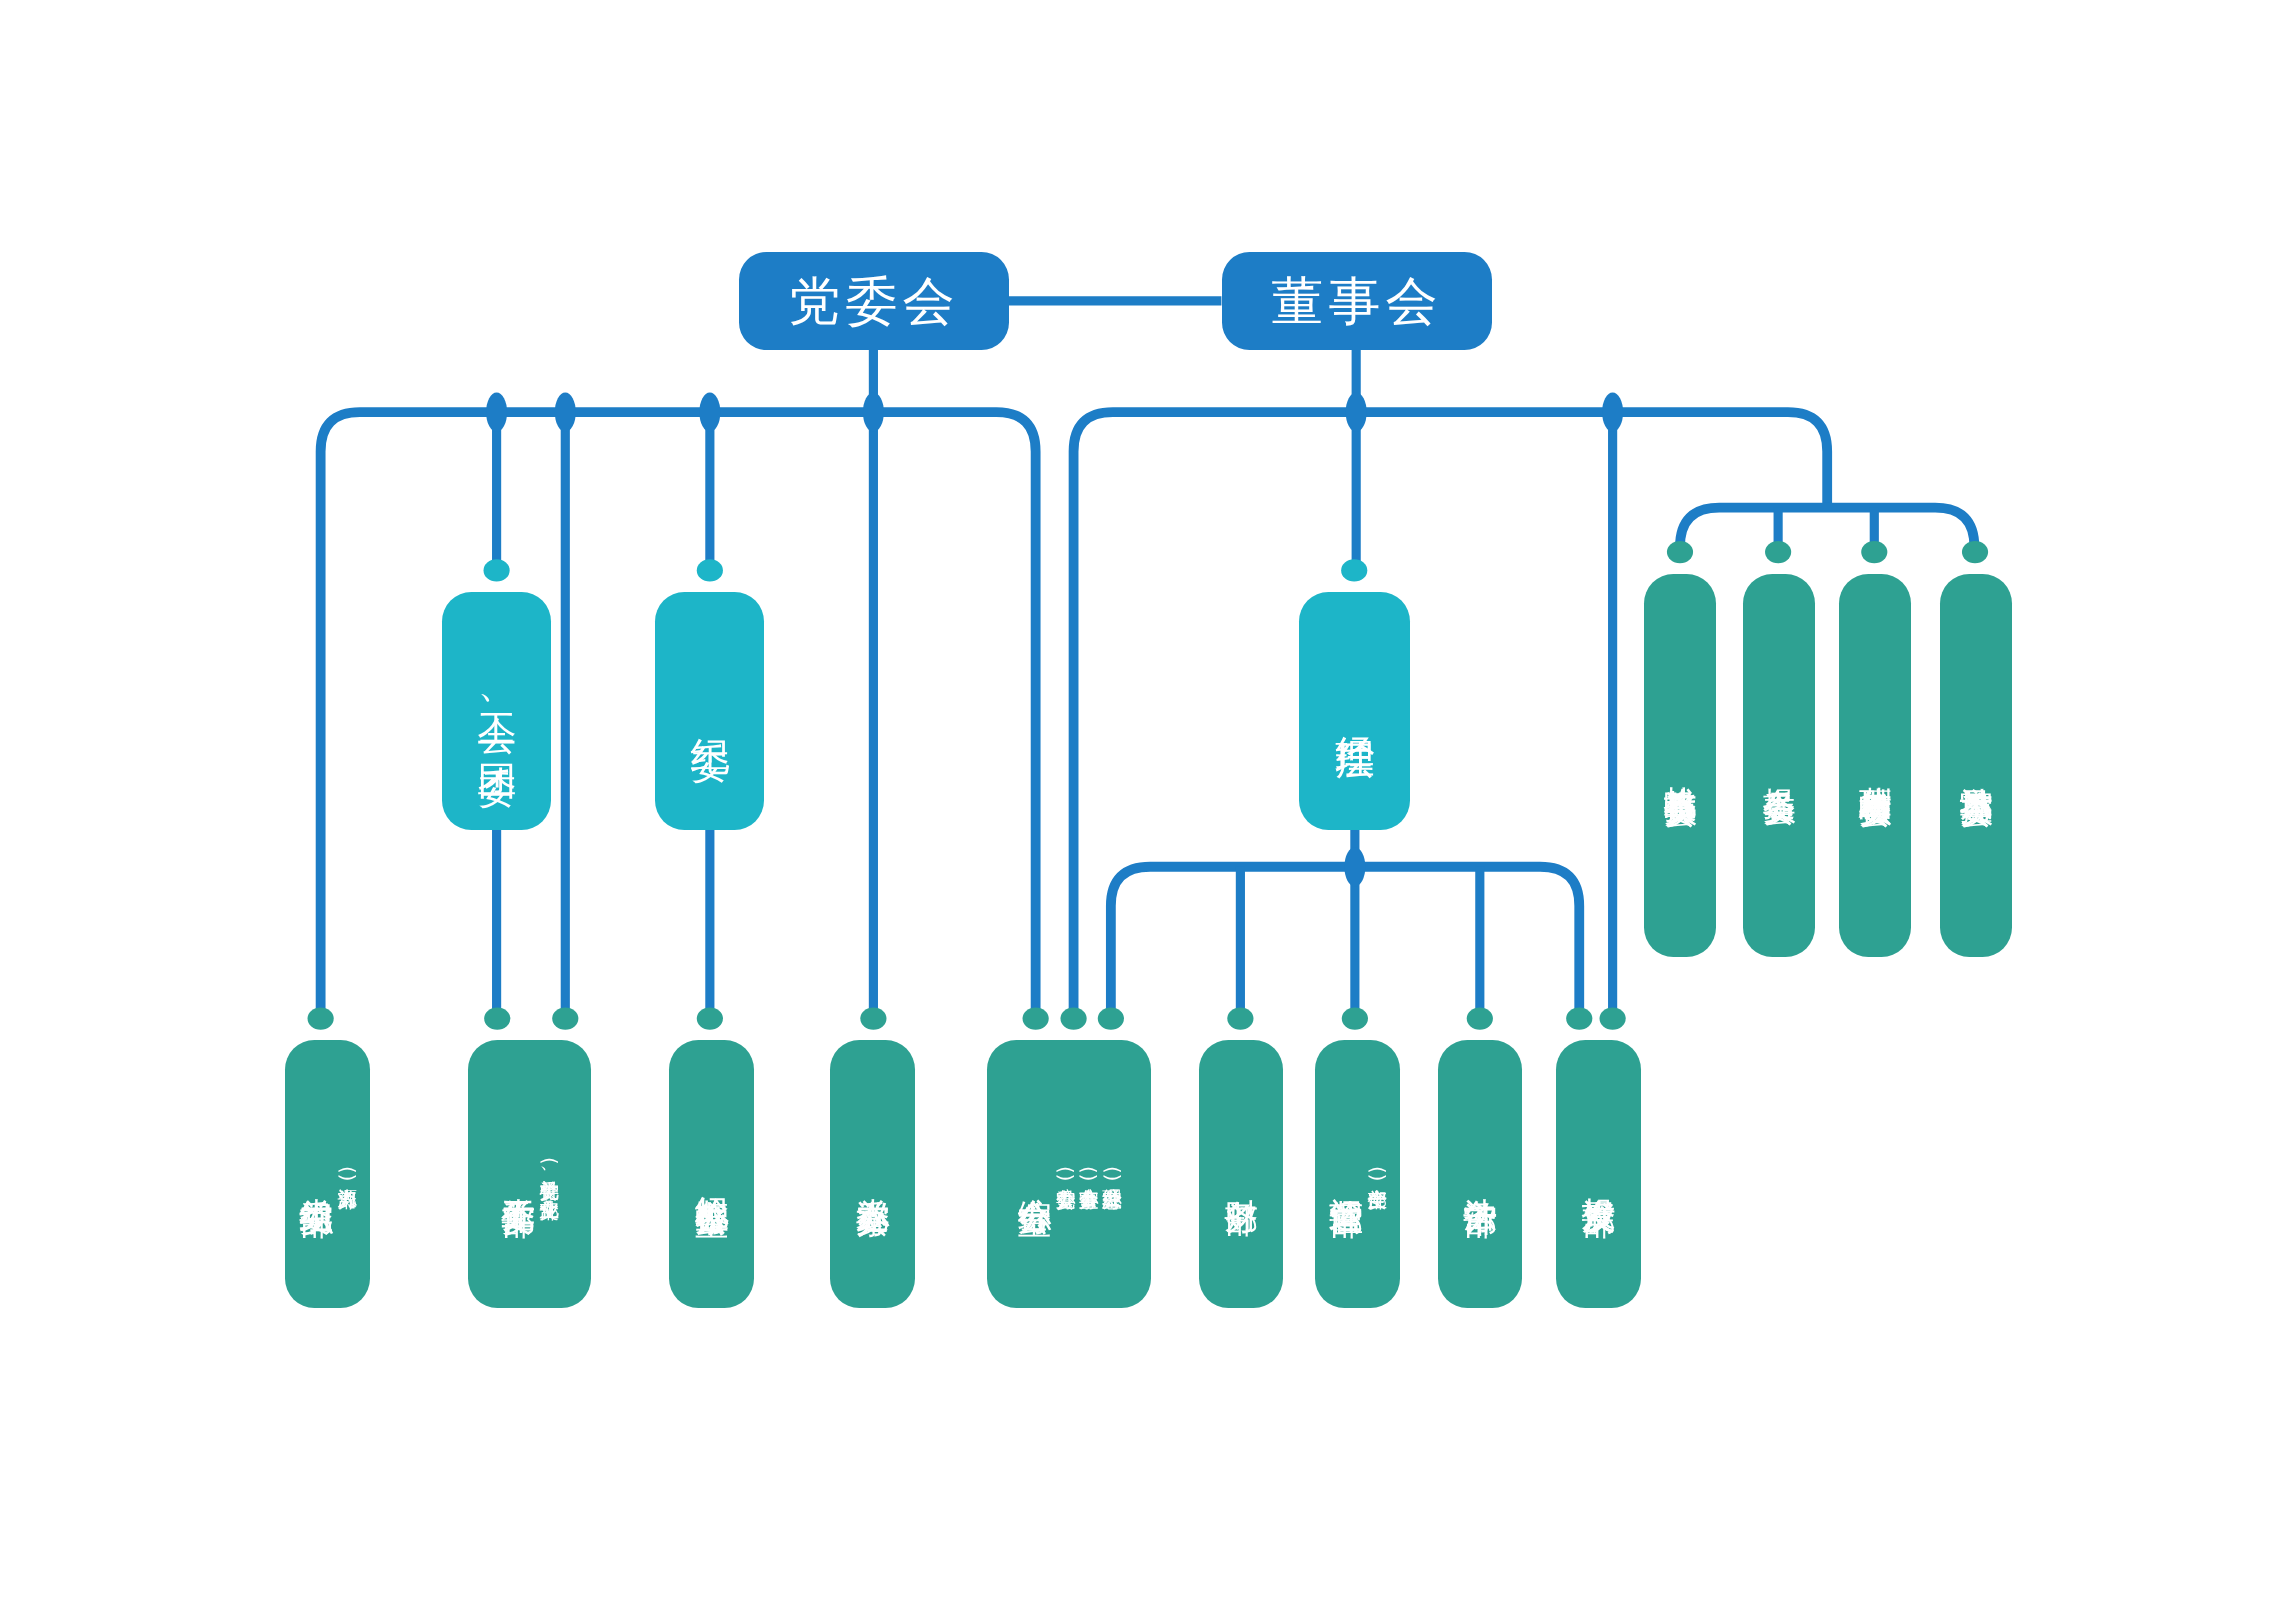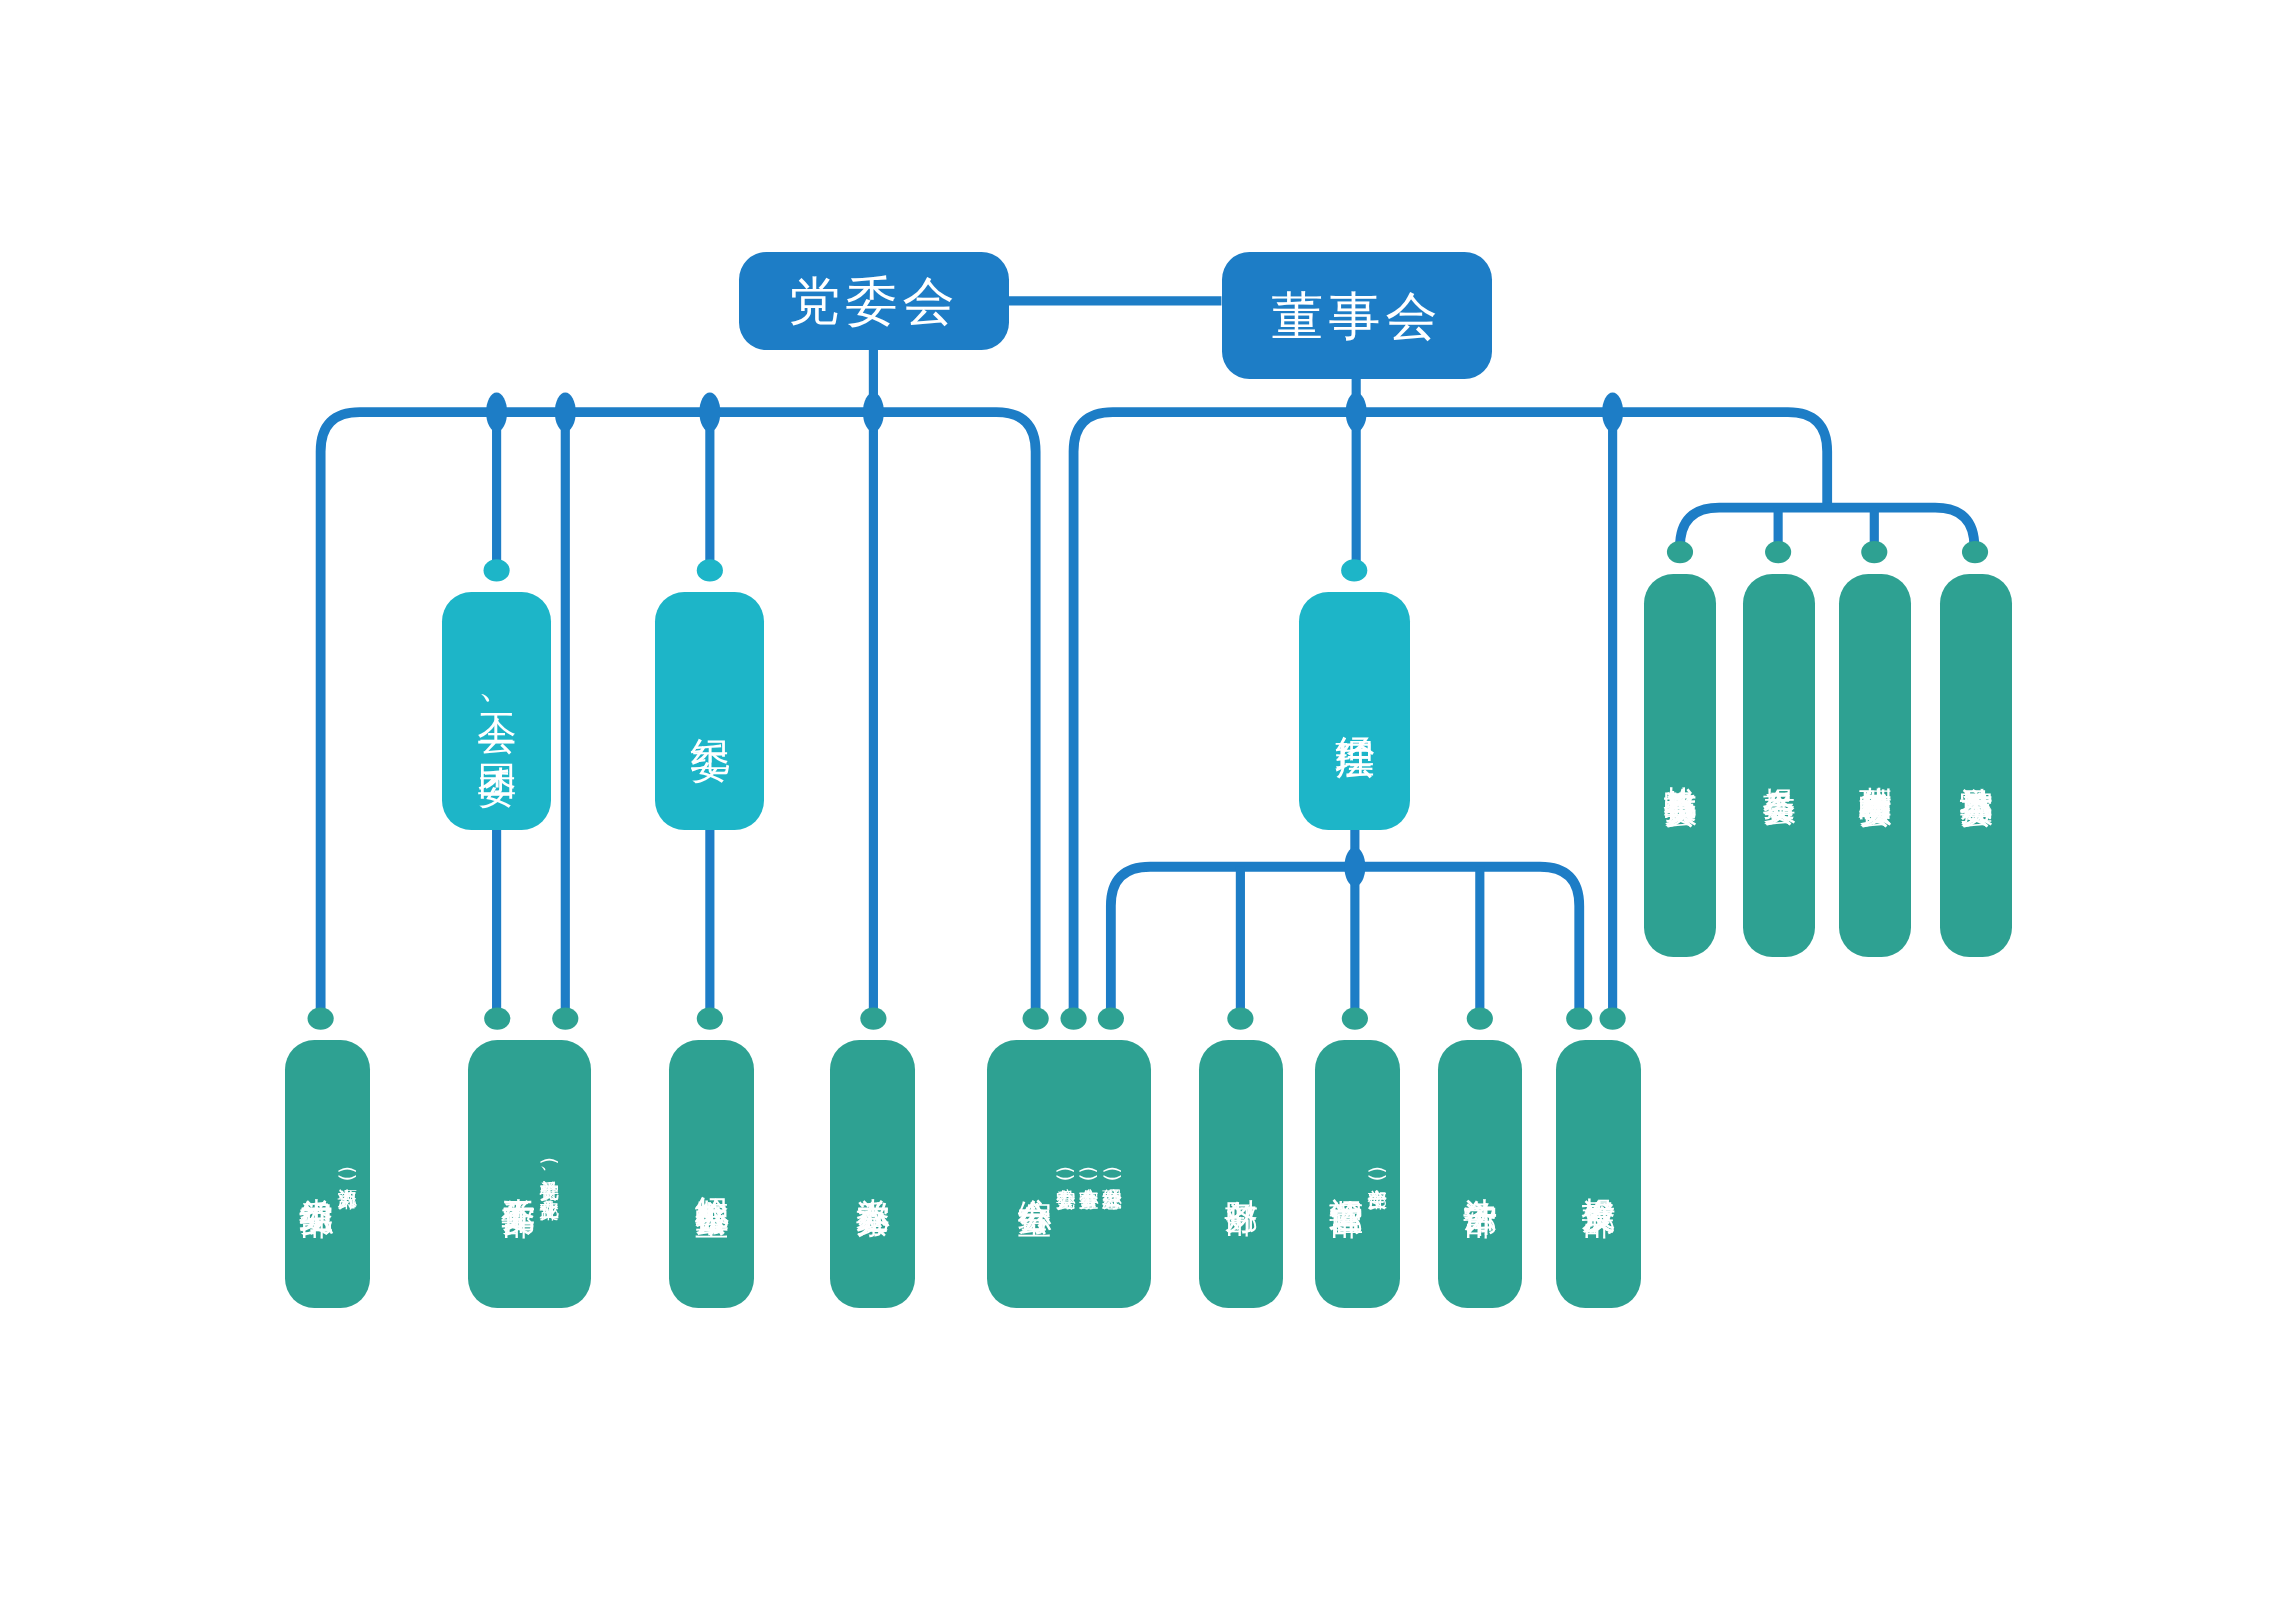--- a/index.html
+++ b/index.html
@@ -91,21 +91,21 @@
       <ellipse class="dot-green" cx="2071" cy="1557" rx="20" ry="17"></ellipse>
       <ellipse class="dot-green" cx="2262" cy="1557" rx="20" ry="17"></ellipse>
       <ellipse class="dot-green" cx="2414" cy="1557" rx="20" ry="17"></ellipse>
       <ellipse class="dot-green" cx="2465" cy="1557" rx="20" ry="17"></ellipse>
     </g>
   </svg>
 
   <div class="node blue" style="left:739px;top:252px;width:270px;height:98px;">
     <span class="hlabel">党委会</span>
   </div>
-  <div class="node blue" style="left:1222px;top:252px;width:270px;height:127px;">
+  <div class="node blue" style="left:1222px;top:252px;width:270px;height:98px;">
     <span class="hlabel">董事会</span>
   </div>
 
   <div class="node cyan mid" style="left:442px;top:592px;width:109px;height:238px;">
     <span class="vlabel">工会、团委</span>
   </div>
   <div class="node cyan mid" style="left:655px;top:592px;width:109px;height:238px;">
     <span class="vlabel">纪委</span>
   </div>
   <div class="node cyan mid" style="left:1299px;top:592px;width:111px;height:238px;">

